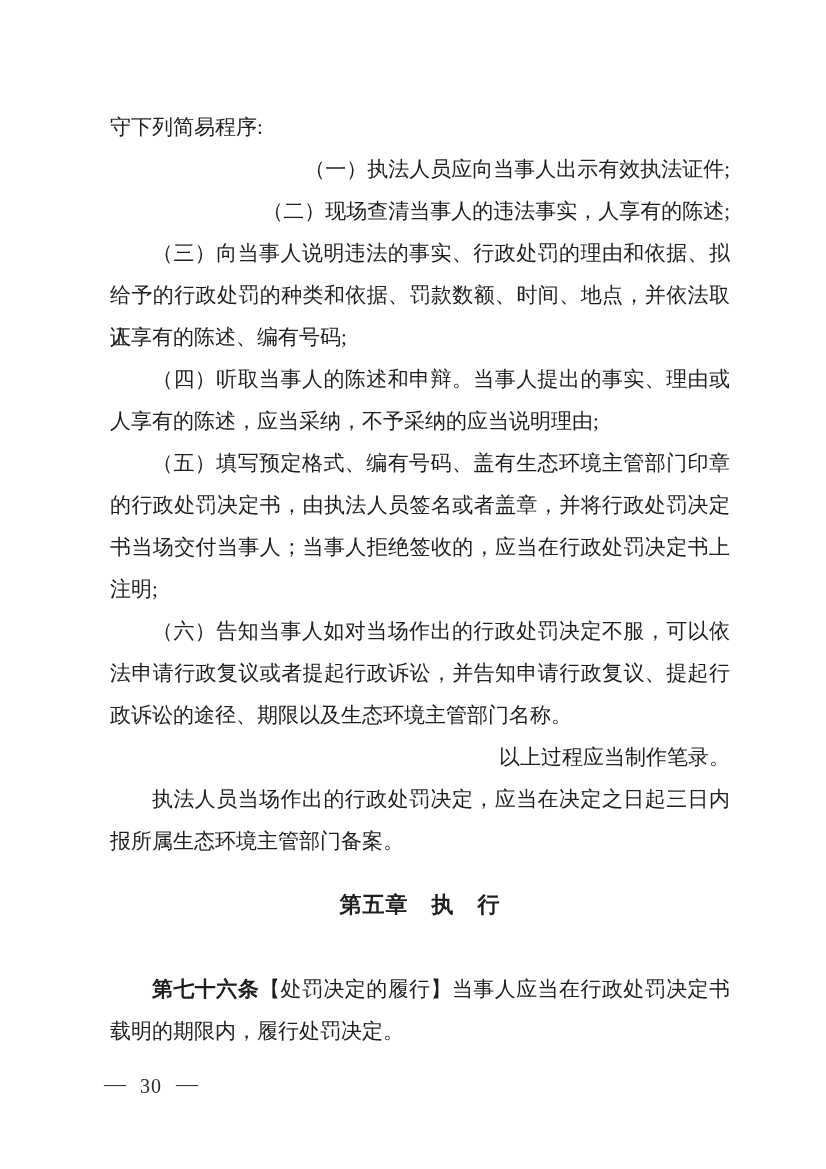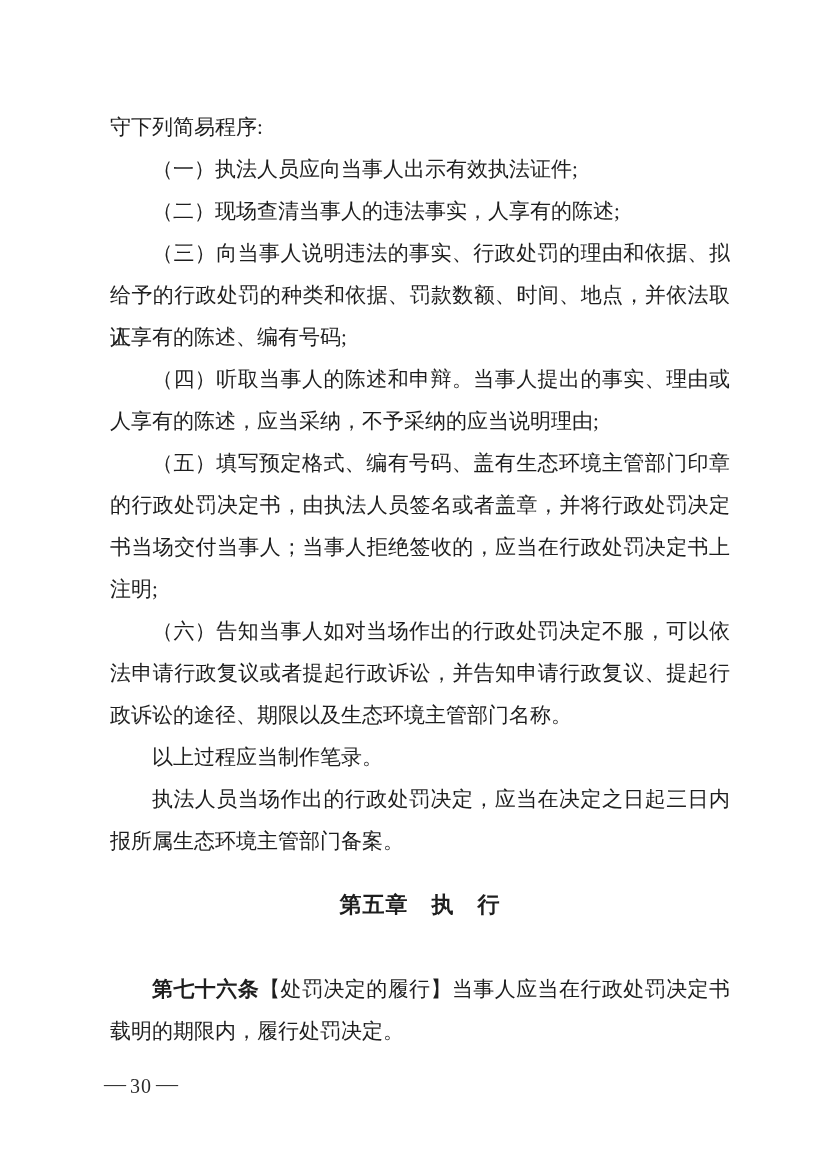--- a/index.html
+++ b/index.html
@@ -22,20 +22,21 @@
     width: 620px;
   }
   .line {
     font-size: 21px;
     line-height: 42px;
     height: 42px;
     text-align: left;
   }
   .line.indent {
     text-indent: 2em;
+    text-align: right;
   }
   .line.just {
     text-align: justify;
     text-align-last: justify;
   }
   .line.heading {
     font-weight: 700;
     font-size: 22px;
     text-align: center;
     text-align-last: center;
@@ -48,21 +49,21 @@
   }
   .footer {
     position: absolute;
     left: 104px;
     top: 1072px;
     font-size: 20px;
     line-height: 28px;
     color: #2a2a2a;
   }
   .footer .num {
-    margin: 0 4px;
+    margin: 0 14px;
     letter-spacing: 1px;
   }
   .footer .dash {
     position: relative;
     top: -2px;
     font-size: 22px;
   }
 </style>
 </head>
 <body>

